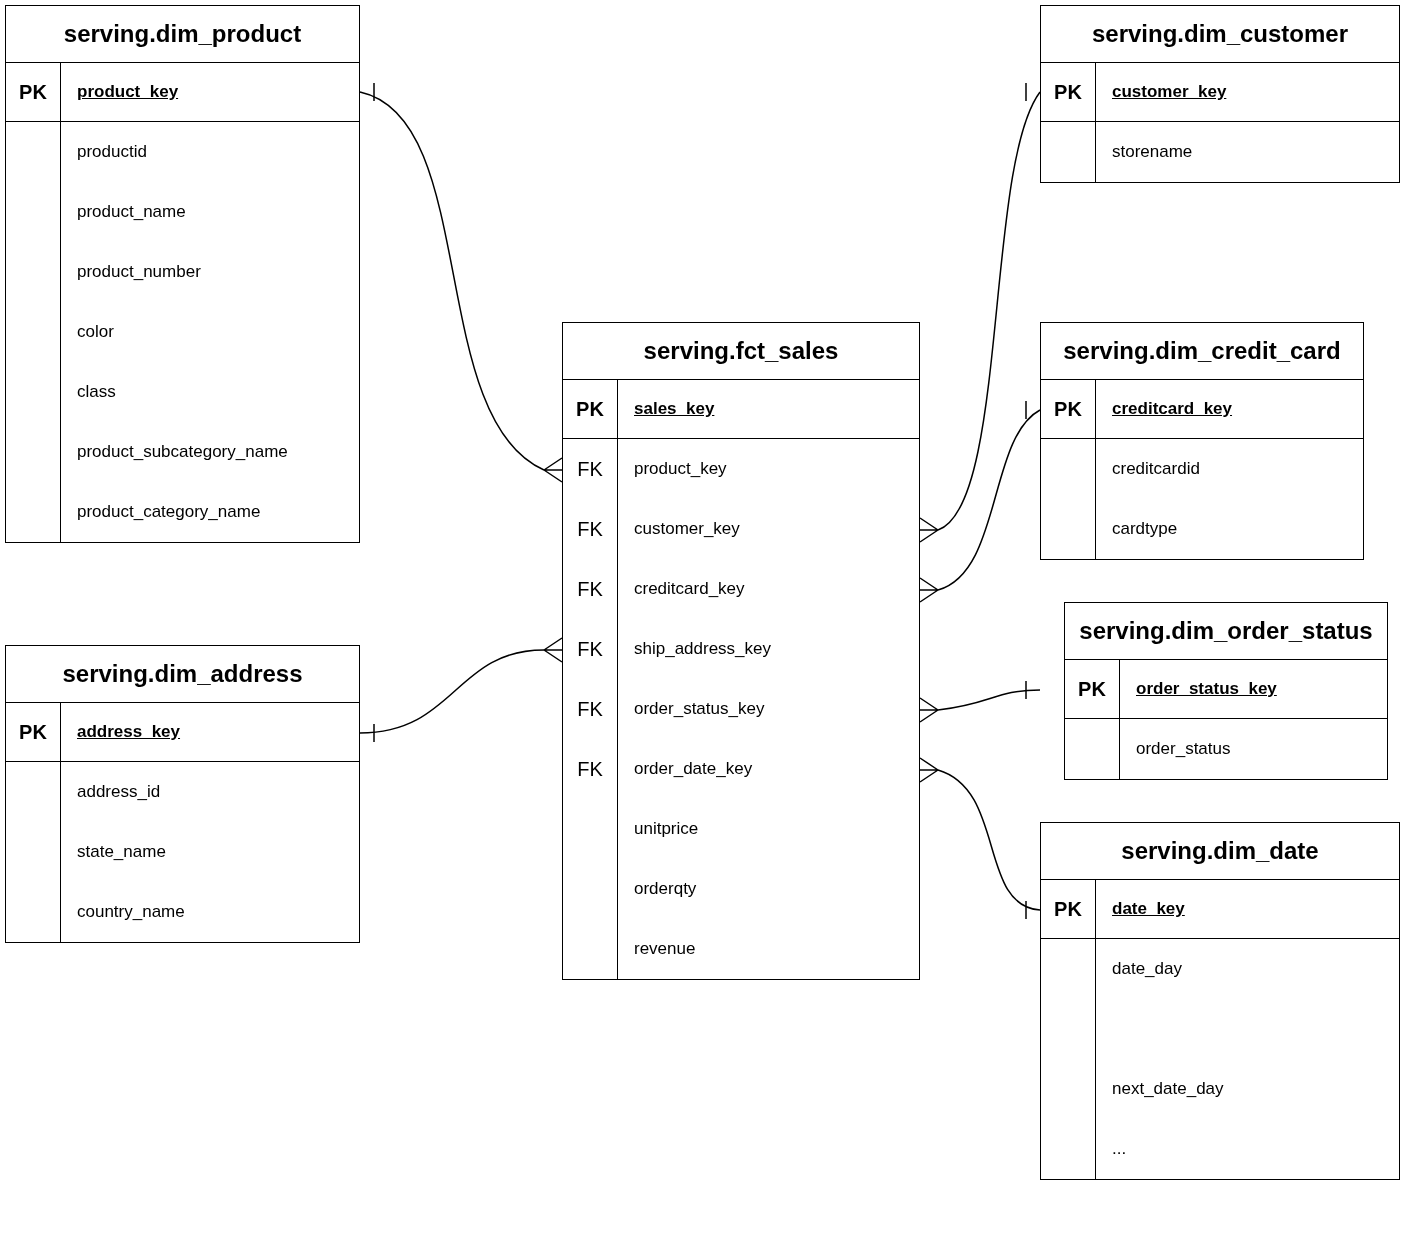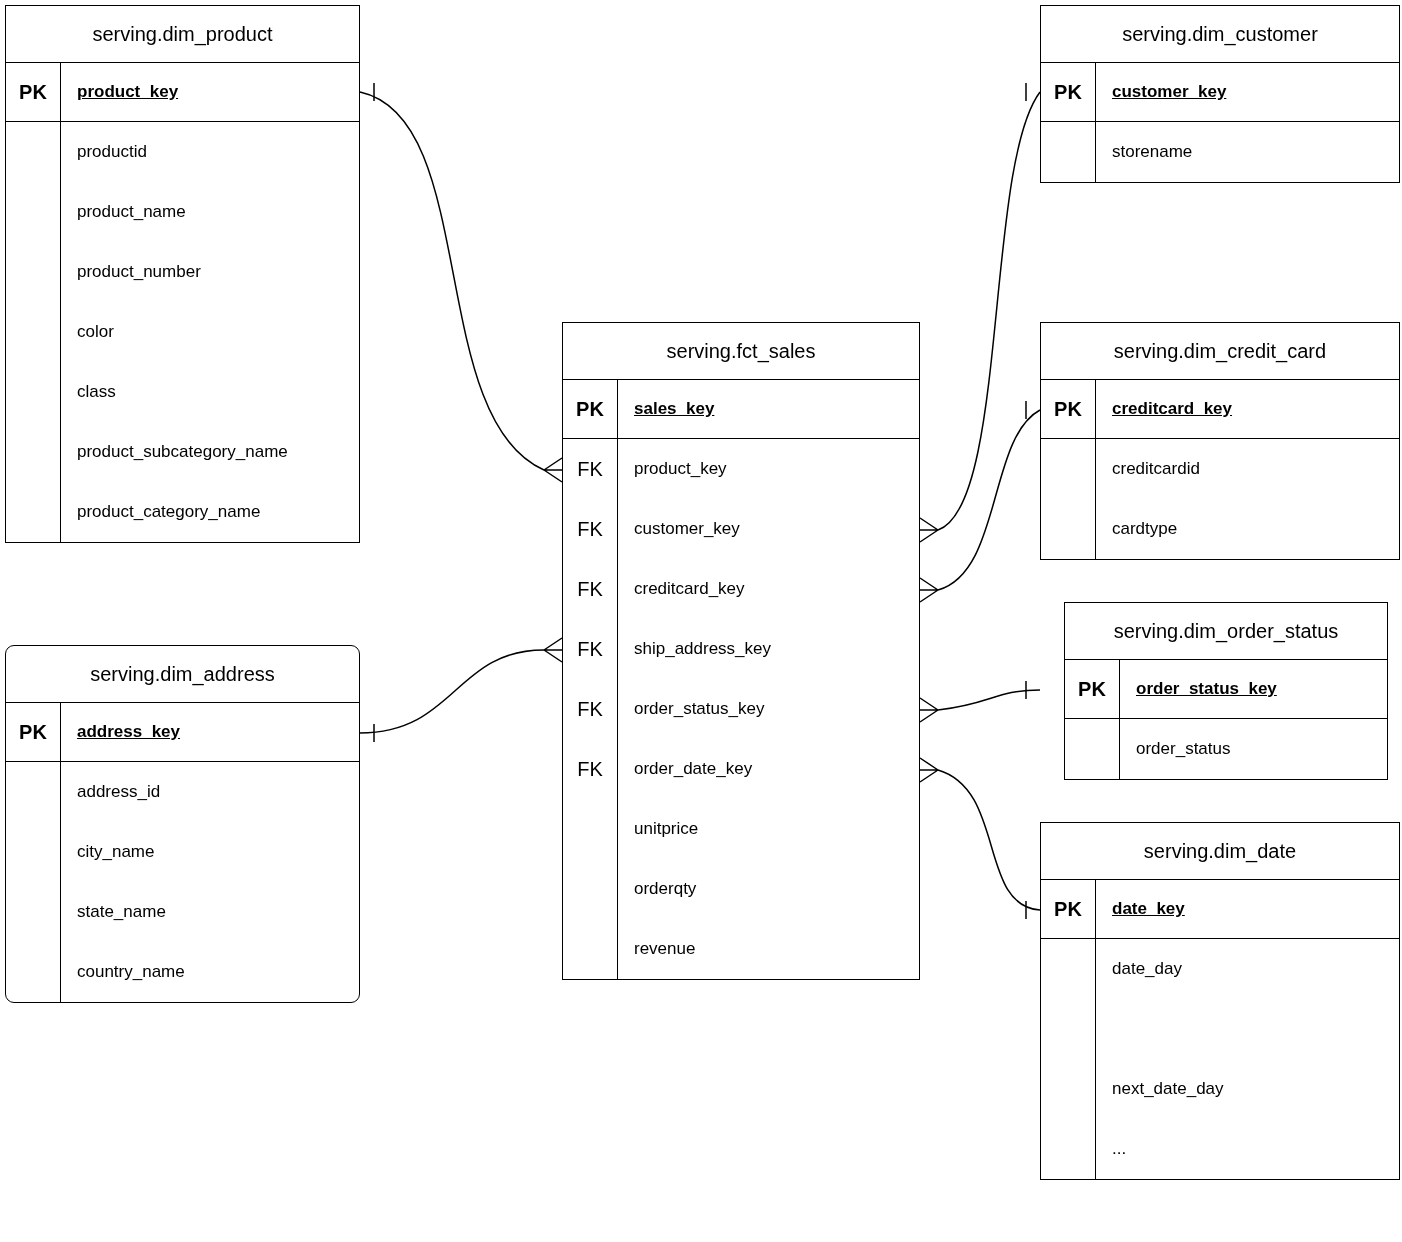--- a/index.html
+++ b/index.html
@@ -29,22 +29,22 @@
   .table {
     position: absolute;
     background: #ffffff;
     border: 1.5px solid #000000;
   }
   .t-header {
     height: 57px;
     display: flex;
     align-items: center;
     justify-content: center;
-    font-weight: normal;
-    font-size: 20px;
+    font-weight: bold;
+    font-size: 24px;
     border-bottom: 1.5px solid #000000;
   }
   .row {
     display: flex;
     align-items: stretch;
     height: 60px;
   }
   .row.pk-row {
     height: 59px;
     border-bottom: 1.5px solid #000000;
@@ -230,21 +230,21 @@
         </div>
       </div>
     <div class="row">
         <div class="keycol"></div>
         <div class="field">
           <span>revenue</span>
         </div>
       </div>
   </div>
 
-  <div class="table" style="left:1040px; top:322px; width:360px;">
+  <div class="table" style="left:1040px; top:322px; width:324px;">
     <div class="t-header">serving.dim_credit_card</div>
     <div class="row pk-row">
       <div class="keycol">PK</div>
       <div class="field">
           <span class="pk-name">creditcard_key</span>
         </div>
     </div>
     <div class="row">
         <div class="keycol"></div>
         <div class="field">
@@ -299,43 +299,37 @@
         </div>
       </div>
     <div class="row">
         <div class="keycol"></div>
         <div class="field">
           <span>...</span>
         </div>
       </div>
   </div>
 
-  <div class="table" style="left:5px; top:645px; width:355px;border-radius:9px;">
+  <div class="table" style="left:5px; top:645px; width:355px;">
     <div class="t-header">serving.dim_address</div>
     <div class="row pk-row">
       <div class="keycol">PK</div>
       <div class="field">
           <span class="pk-name">address_key</span>
         </div>
     </div>
     <div class="row">
         <div class="keycol"></div>
         <div class="field">
           <span>address_id</span>
         </div>
       </div>
     <div class="row">
         <div class="keycol"></div>
         <div class="field">
-          <span>city_name</span>
-        </div>
-      </div>
-    <div class="row">
-        <div class="keycol"></div>
-        <div class="field">
           <span>state_name</span>
         </div>
       </div>
     <div class="row">
         <div class="keycol"></div>
         <div class="field">
           <span>country_name</span>
         </div>
       </div>
   </div>

